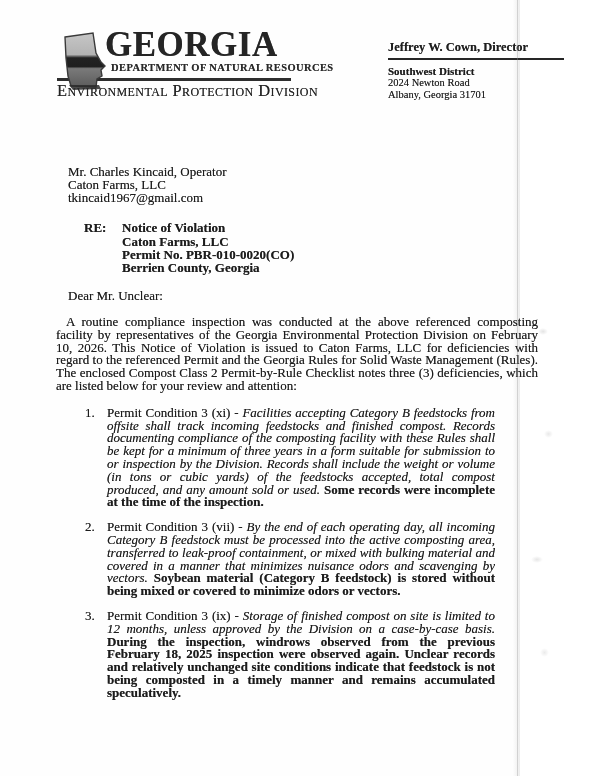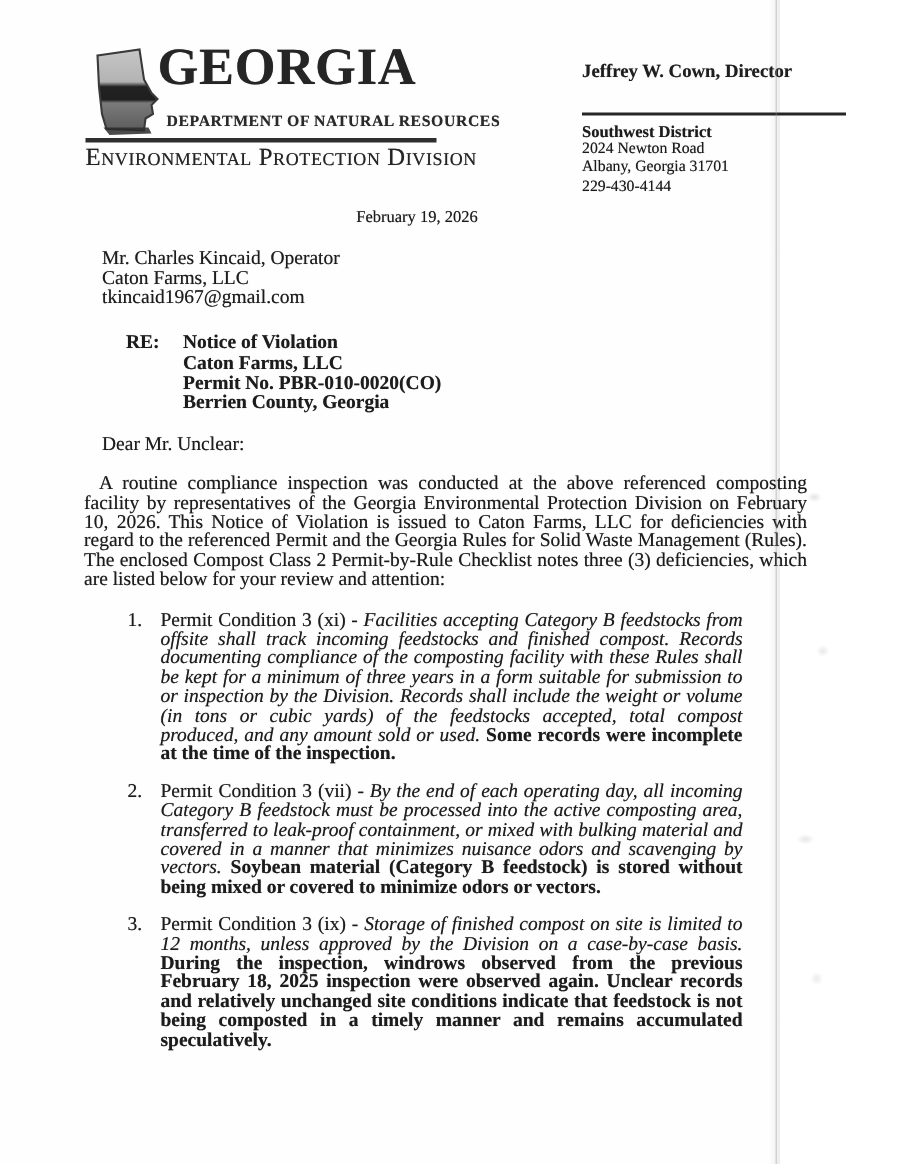--- a/index.html
+++ b/index.html
@@ -21,35 +21,35 @@
 
   .logo-block { position: absolute; left: 57px; top: 27px; width: 234px; }
   .state-icon-wrap { position: absolute; left: 0; top: 5px; width: 49px; height: 59px; }
   .logo-text { margin-left: 48px; }
   .logo-georgia {
     font-size: 35px; font-weight: bold; letter-spacing: 0.5px;
     line-height: 1; color: #252525;
   }
   .logo-dept {
     font-size: 10.5px; font-weight: bold; letter-spacing: 0.4px;
-    margin-top: 14px; margin-left: 6px; color: #2a2a2a; white-space: nowrap;
+    margin-top: 0; margin-left: 6px; color: #2a2a2a; white-space: nowrap;
   }
   .logo-rule {
     margin-top: 5px; width: 234px; height: 0;
     border-top: 3px solid #2e2e2e;
   }
   .logo-division {
     margin-top: 0; font-size: 16.5px; font-variant: small-caps;
     letter-spacing: 0.4px; color: #242424; white-space: nowrap;
   }
 
   .director-block { position: absolute; left: 388px; top: 40px; width: 176px; }
   .director-name {
     font-size: 12.5px; font-weight: bold; color: #1e1e1e;
-    padding-bottom: 20px; border-bottom: 2px solid #262626; white-space: nowrap;
+    padding-bottom: 3px; border-bottom: 2px solid #262626; white-space: nowrap;
   }
   .district-name { font-size: 11px; font-weight: bold; margin-top: 5px; }
   .director-addr { font-size: 10.5px; line-height: 12.3px; }
 
   
   .date-line {
     position: absolute; top: 139px; left: 0; width: 100%;
     text-align: center; text-indent: 36px; font-size: 11px;
   }
 
@@ -119,25 +119,23 @@
       </div>
       <div class="logo-rule"></div>
       <div class="logo-division">Environmental Protection Division</div>
     </div>
 
     <div class="director-block">
       <div class="director-name">Jeffrey W. Cown, Director</div>
       <div class="district-name">Southwest District</div>
       <div class="director-addr">2024 Newton Road</div>
       <div class="director-addr">Albany, Georgia 31701</div>
-      <div class="director-addr">229-430-4144</div>
     </div>
   </div>
 
-  <div class="date-line">February 19, 2026</div>
 
   <div class="content">
 
     <div class="recipient-block">
       <div>Mr. Charles Kincaid, Operator</div>
       <div>Caton Farms, LLC</div>
       <div>tkincaid1967@gmail.com</div>
     </div>
 
     <div class="re-block">

